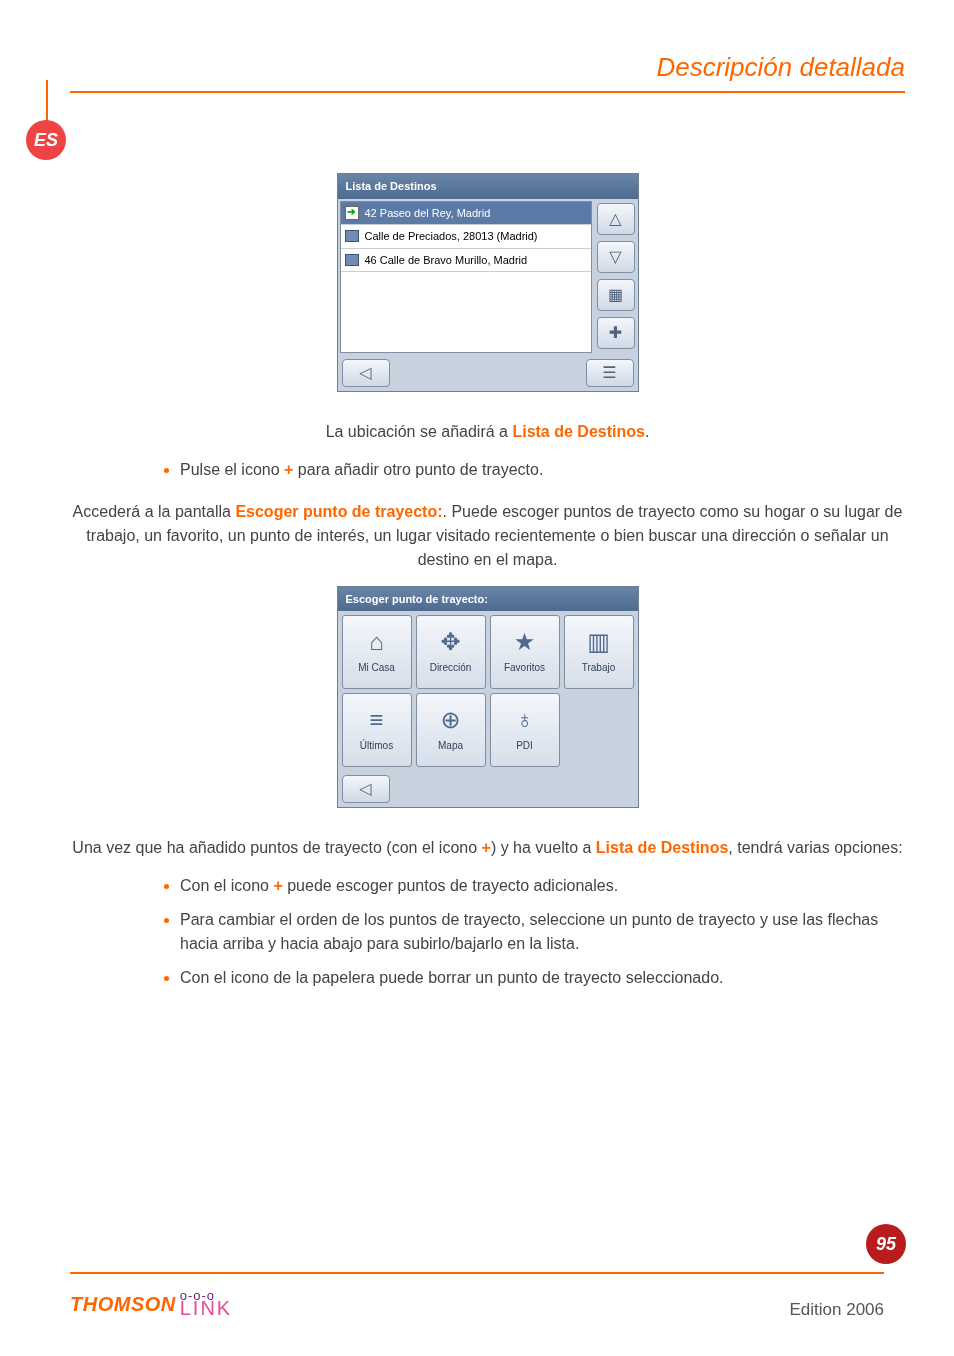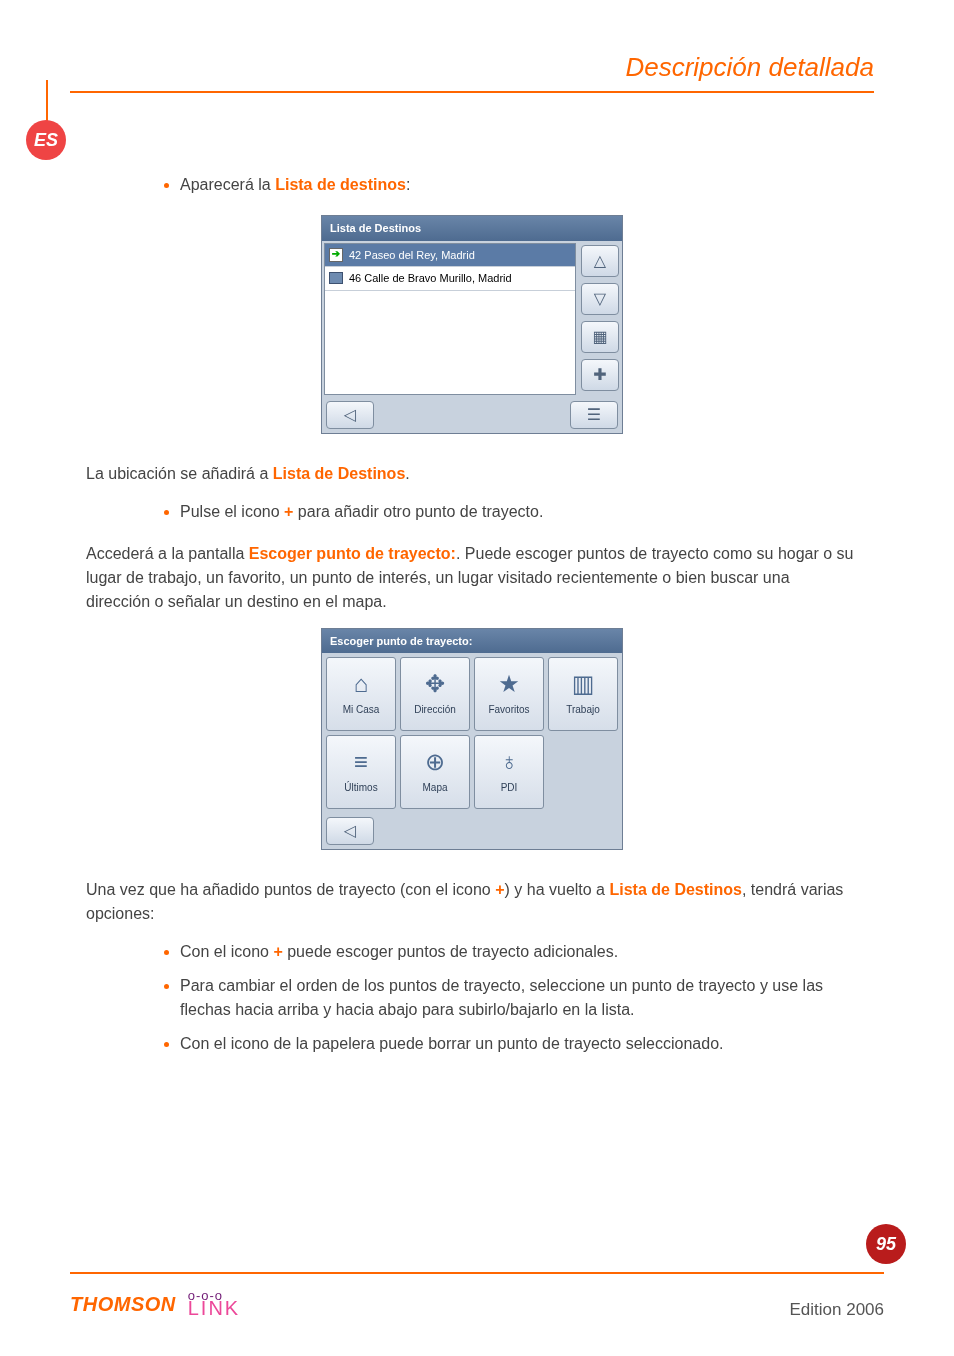--- a/index.html
+++ b/index.html
@@ -9,21 +9,21 @@
     color: #333;
     width: 954px;
     height: 1356px;
     position: relative;
     box-sizing: border-box;
   }
   .page {
     position: relative;
     width: 100%;
     height: 100%;
-    padding: 52px 80px 60px 70px;
+    padding: 52px 49px 60px 70px;
     box-sizing: border-box;
   }
   .header-title {
     text-align: right;
     font-style: italic;
     font-size: 26px;
     color: #ff6600;
     font-weight: 400;
   }
   .orange-rule {
@@ -54,21 +54,21 @@
     width: 2px;
     height: 42px;
     background: #ff6600;
   }
   .content {
     margin-top: 80px;
     font-size: 16px;
     line-height: 1.5;
     color: #444;
   }
-  .content p { margin: 14px 16px; }
+  .content p { margin: 14px 0; text-align: center; }
   .bullet-list { margin: 8px 0 18px 0; padding-left: 110px; }
   .bullet-list.inner { padding-left: 110px; }
   .bullet-list li { margin-bottom: 10px; color: #444; }
   .bullet-list li::marker { color: #ff6600; }
   .bold-red { color: #ff6600; font-weight: bold; }
   .indent-para { margin-left: 58px; }
 
   
   .gps-box {
     margin: 14px auto 28px auto;
@@ -181,21 +181,21 @@
     position:absolute;
     left:70px; right:70px; bottom: 74px;
     border:none; border-top:2px solid #ff6600;
   }
   .brand {
     position:absolute;
     left: 70px;
     bottom: 36px;
     display:flex;
     align-items:center;
-    gap:12px;
+    gap:4px;
   }
   .brand .thomson {
     font-family: Arial, sans-serif;
     font-weight: 900;
     font-style: italic;
     color: #ff6600;
     font-size: 20px;
     letter-spacing: 0.5px;
   }
   .brand .link-word {
@@ -217,40 +217,41 @@
 </head>
 <body>
 
 <div class="page">
   <div class="header-title">Descripción detallada</div>
   <hr class="orange-rule">
   <div class="connector"></div>
   <div class="lang-badge">ES</div>
 
   <div class="content">
-    <ul class="bullet-list">
-      <li>
-        <span>Aparecerá la </span><span class="bold-red">Lista de destinos</span><span>:</span>
-      </li>
-    </ul>
 
     <div class="gps-box">
       <div class="gps-titlebar">Lista de Destinos</div>
       <div class="gps-main">
         <div class="gps-list">
           <div class="gps-list-row selected">
             <span class="row-icon">
                 <span class="arrow-green">➔</span>
               </span>
             <span>42 Paseo del Rey, Madrid</span>
           </div>
           <div class="gps-list-row">
             <span class="row-icon">
                 <span class="sq-blue"></span>
               </span>
+            <span>Calle de Preciados, 28013 (Madrid)</span>
+          </div>
+          <div class="gps-list-row">
+            <span class="row-icon">
+                <span class="sq-blue"></span>
+              </span>
             <span>46 Calle de Bravo Murillo, Madrid</span>
           </div>
         </div>
         <div class="gps-side">
           <div class="gps-btn">△</div>
           <div class="gps-btn">▽</div>
           <div class="gps-btn">▦</div>
           <div class="gps-btn">✚</div>
         </div>
       </div>

